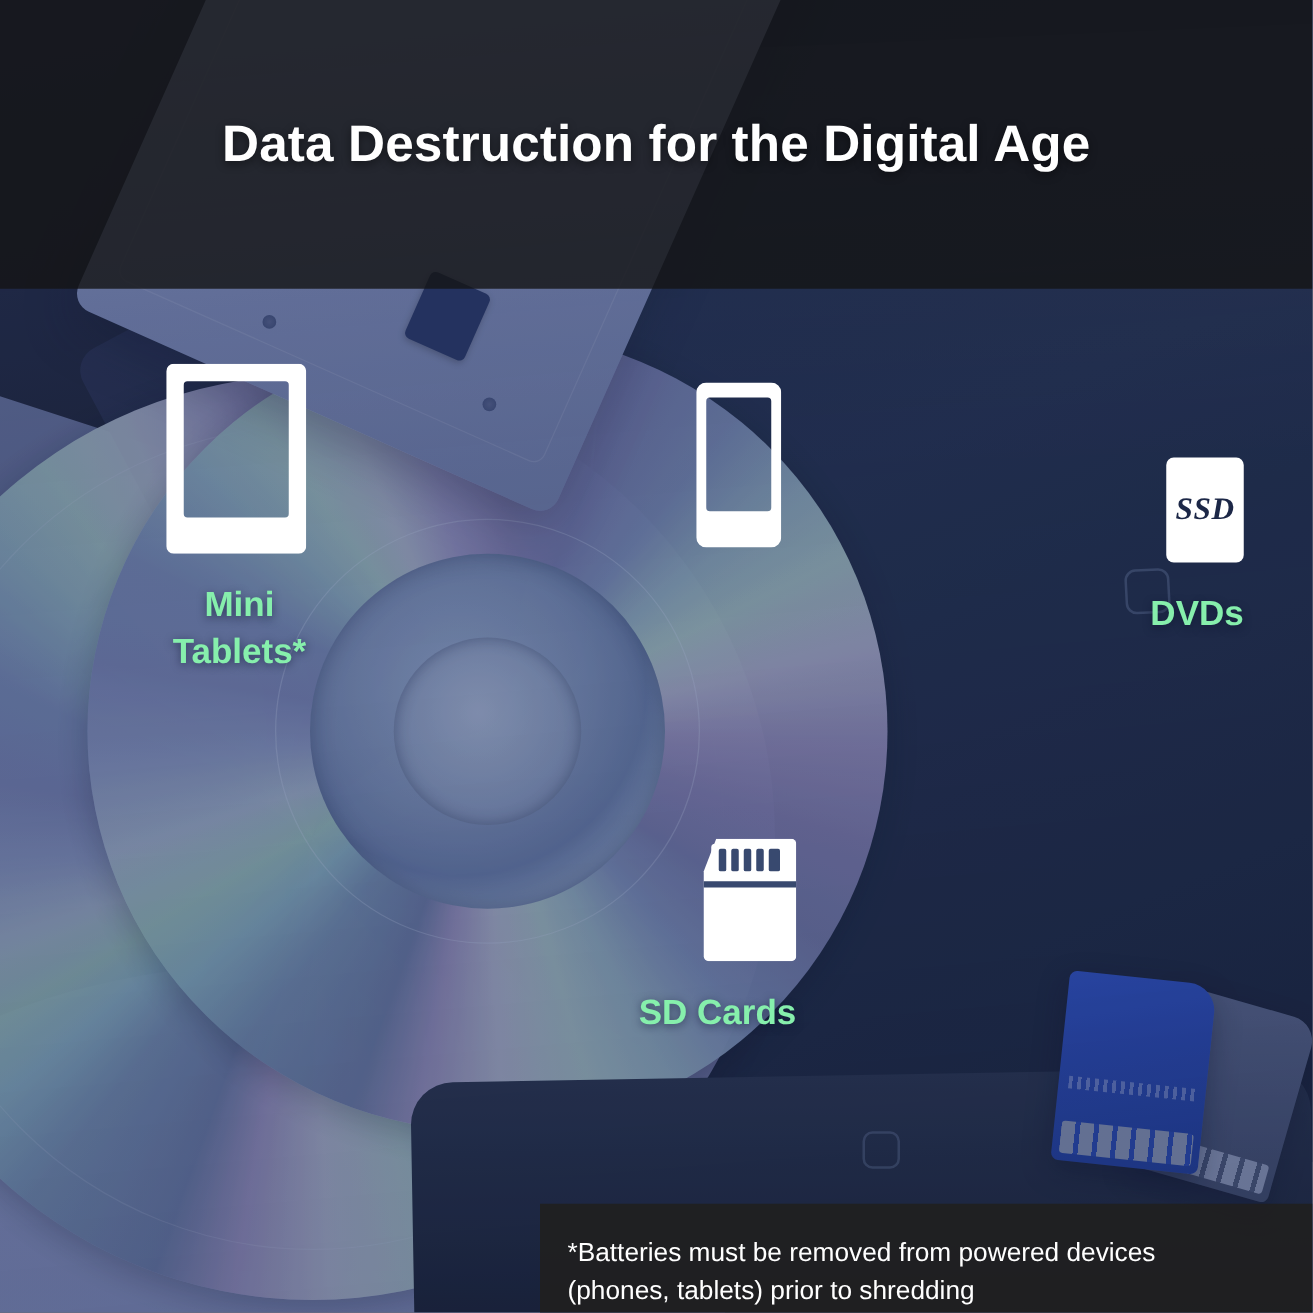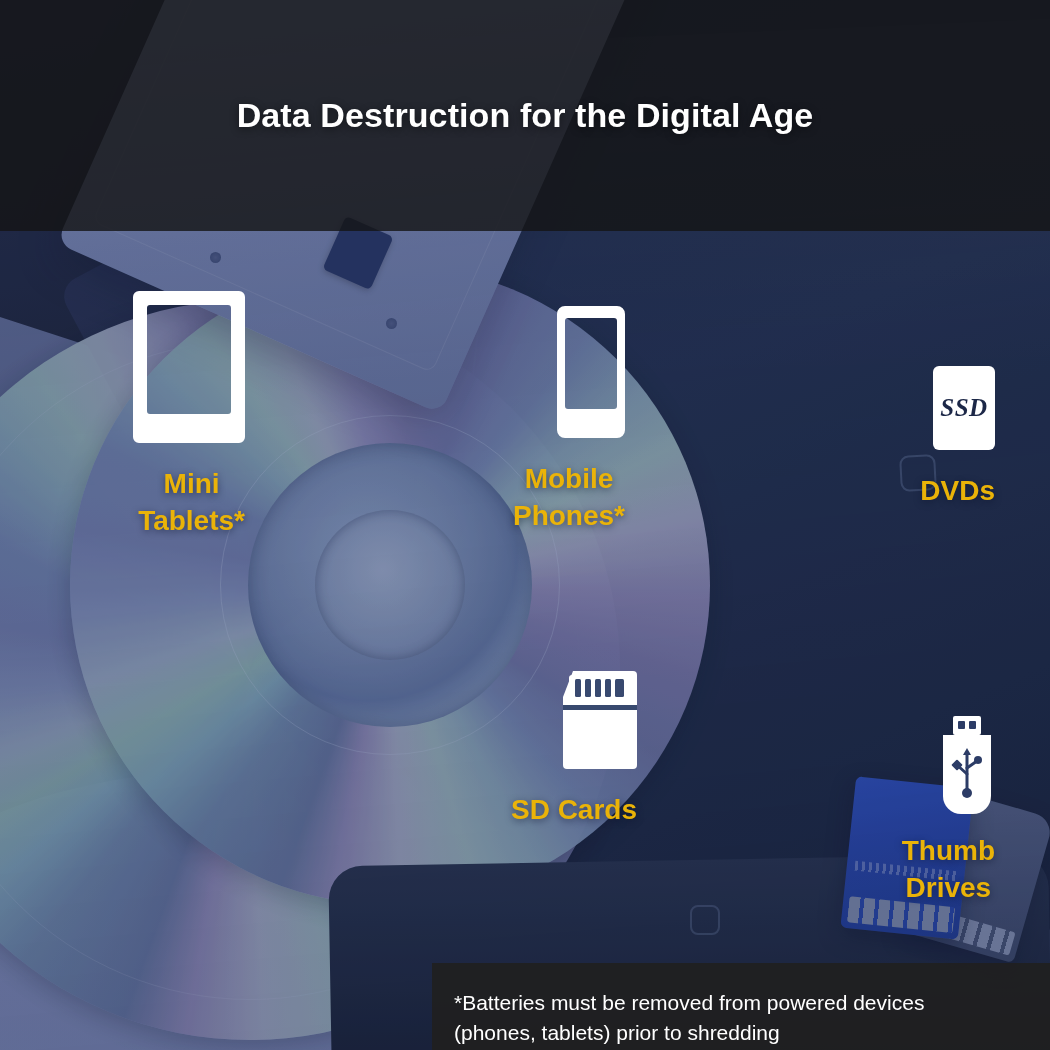--- a/index.html
+++ b/index.html
@@ -178,32 +178,32 @@
   }
 
   
   .header{
     position:absolute; left:0; top:0; width:1050px; height:231px;
     background:rgba(20,20,20,.80);
     display:flex; align-items:center; justify-content:center;
   }
   .header-title{
     color:#ffffff;
-    font-size:34px; font-weight:bold; line-height:1.30;
+    font-size:41px; font-weight:bold; line-height:1.30;
     text-align:center; letter-spacing:.1px;
     max-width:700px;
     text-shadow:0 2px 8px rgba(0,0,0,.45);
   }
 
   
   .grid{ position:absolute; left:0; top:231px; width:1050px; height:735px; }
 
   .cell{ position:absolute; display:flex; flex-direction:column; align-items:flex-end; }
   .cell-label{
-    color:#eab308; font-size:28px; font-weight:bold; line-height:1.33;
+    color:#86efac; font-size:28px; font-weight:bold; line-height:1.33;
     text-align:center; white-space:pre-line;
     text-shadow:0 2px 7px rgba(12,20,45,.55);
   }
   .icon-box{ display:flex; align-items:flex-end; justify-content:center; }
 
   
   .c-tablet { left:45px;  top:60px;  width:200px; }
   .c-phone  { left:425px; top:75px;  width:200px; }
   .c-ssd    { left:795px; top:135px; width:200px; }
   .c-cd     { left:48px;  top:395px; width:200px; }
@@ -294,22 +294,20 @@
 
     <div class="cell c-phone">
       <div class="icon-box">
         <svg width="68" height="132" viewBox="0 0 68 132" aria-hidden="true">
           <path d="M8 0 H60 A8 8 0 0 1 68 8 V124 A8 8 0 0 1 60 132 H8 A8 8 0 0 1 0 124 V8 A8 8 0 0 1 8 0 Z
                    M11 12 H57 A3 3 0 0 1 60 15 V100 A3 3 0 0 1 57 103 H11 A3 3 0 0 1 8 100 V15 A3 3 0 0 1 11 12 Z" fill="#ffffff" fill-rule="evenodd"></path>
           <rect x="27" y="111" width="15" height="10" rx="1.5" fill="#ffffff" opacity="0"></rect>
         </svg>
       </div>
       <div class="gap-md"></div>
-      <div class="cell-label">Mobile
-Phones*</div>
     </div>
 
     <div class="cell c-ssd">
       <div class="icon-box" style="width:62px;height:84px;background:#ffffff;border-radius:6px;align-items:center;justify-content:center;">
         <span class="ssd-glyph">SSD</span>
       </div>
       <div class="gap-md"></div>
       <div class="cell-label">DVDs</div>
     </div>
 
@@ -324,42 +322,20 @@
           <rect x="40" y="8" width="6" height="18" rx="1.5" fill="#38496f"></rect>
           <rect x="50" y="8" width="6" height="18" rx="1.5" fill="#38496f"></rect>
           <rect x="60" y="8" width="9" height="18" rx="1.5" fill="#38496f"></rect>
           <rect x="8" y="34" width="74" height="5" fill="#38496f"></rect>
         </svg>
       </div>
       <div class="gap-md"></div>
       <div class="cell-label">SD Cards</div>
     </div>
 
-    <div class="cell c-usb">
-      <div class="icon-box">
-        <svg width="56" height="98" viewBox="0 0 56 98" aria-hidden="true">
-          <rect x="14" y="0" width="28" height="19" rx="2" fill="#ffffff"></rect>
-          <rect x="19" y="5" width="7" height="8" rx="1" fill="#2c3c66"></rect>
-          <rect x="30" y="5" width="7" height="8" rx="1" fill="#2c3c66"></rect>
-          <path d="M4 19 H52 V80 A18 18 0 0 1 34 98 H22 A18 18 0 0 1 4 80 Z" fill="#ffffff"></path>
-          <g fill="#2c3c66" stroke="#2c3c66" stroke-width="3" stroke-linecap="round">
-            <line x1="28" y1="36" x2="28" y2="74"></line>
-            <circle cx="28" cy="77" r="5" stroke="none"></circle>
-            <polygon points="28,32 24,39 32,39" stroke="none"></polygon>
-            <line x1="28" y1="58" x2="18" y2="49"></line>
-            <line x1="28" y1="52" x2="38" y2="45"></line>
-            <rect x="14" y="45" width="8" height="8" rx="1" stroke="none" transform="rotate(45 18 49)"></rect>
-            <circle cx="39" cy="44" r="4" stroke="none"></circle>
-          </g>
-        </svg>
-      </div>
-      <div class="gap-sm"></div>
-      <div class="cell-label">Thumb
-Drives</div>
-    </div>
 
   </div>
 
   <div class="footer">
     <div class="footer-text">*Batteries must be removed from powered devices
 (phones, tablets) prior to shredding</div>
   </div>
 
 </div>
 

